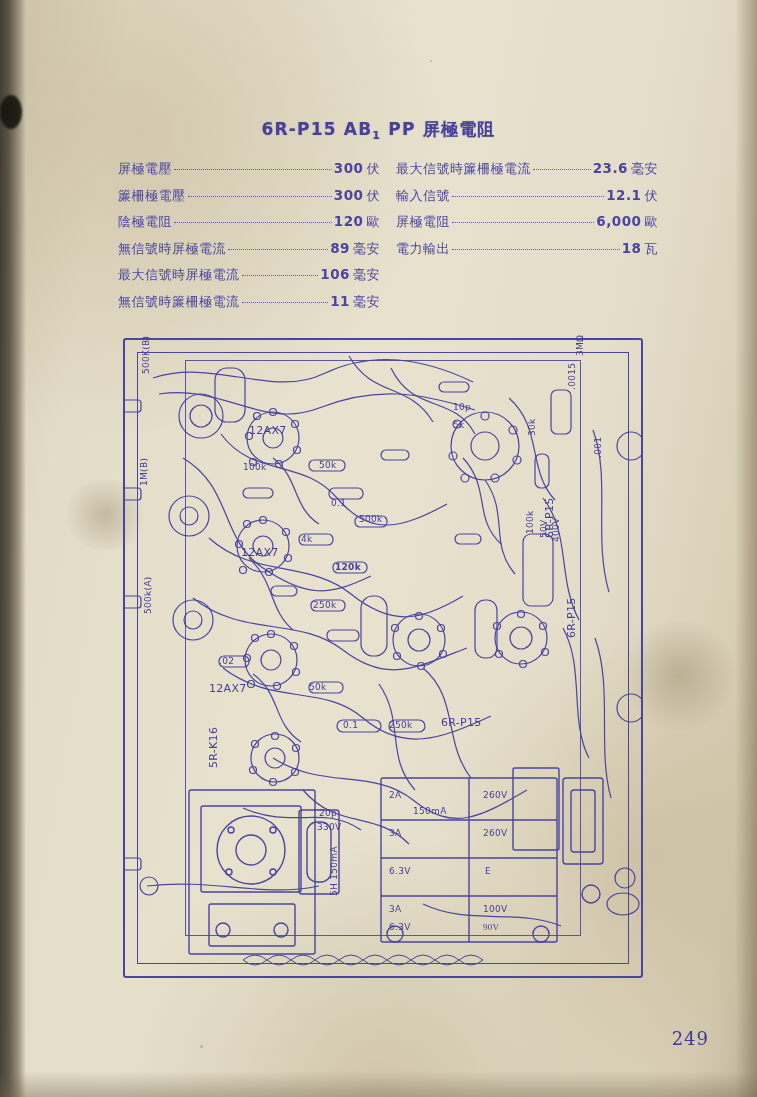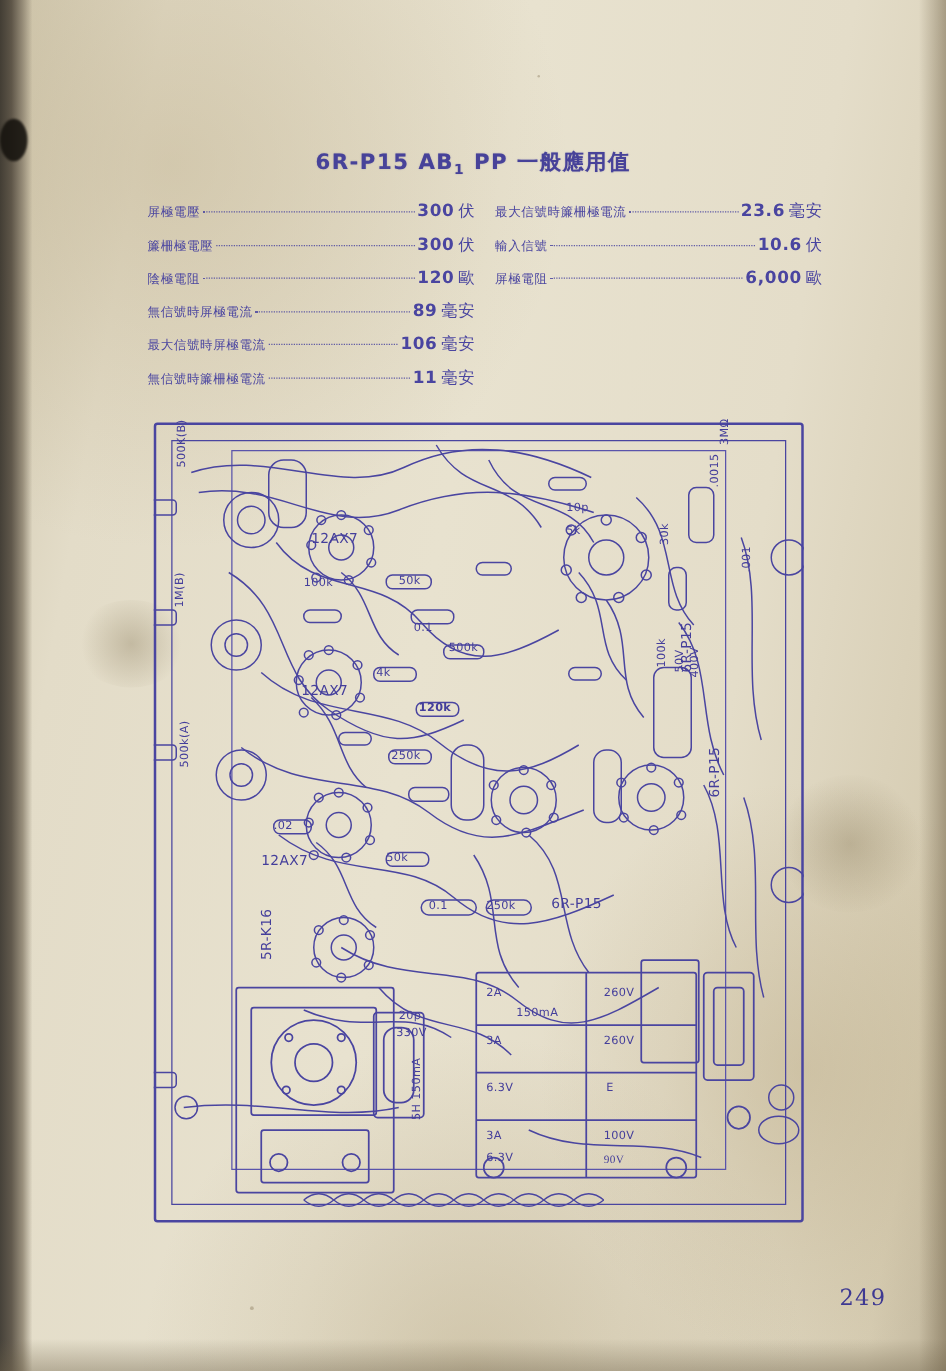--- a/index.html
+++ b/index.html
@@ -53,21 +53,21 @@
   .specs{
     position:absolute;left:118px;top:160px;width:540px;
     color:#4a45a0;font-size:13px;
   }
   .spec-cols{display:flex;gap:16px;}
   .spec-col{flex:1;}
   .spec-row{
     display:flex;align-items:baseline;white-space:nowrap;
     margin-bottom:8.5px;letter-spacing:.5px;
   }
-  .spec-label{font-size:10px;}
+  .spec-label{font-size:13px;}
   .spec-dots{
     flex:1 1 auto;min-width:10px;margin:0 2px;
     border-bottom:1.5px dotted #4a45a0;
     transform:translateY(-3px);
     opacity:.85;
   }
   .spec-val{font-size:13.5px;font-weight:600;}
   .spec-unit{font-size:13px;margin-left:3px;}
 
   
@@ -112,21 +112,21 @@
 <div class="binding-blob"></div>
 <div class="edge-right"></div>
 <div class="edge-bottom"></div>
 
 <div class="smudge" style="left:60px;top:480px;width:90px;height:70px;"></div>
 <div class="smudge" style="left:620px;top:620px;width:120px;height:110px;"></div>
 <div class="speck" style="left:200px;top:1045px;width:3px;height:3px;"></div>
 <div class="speck" style="left:430px;top:60px;width:2px;height:2px;"></div>
 
 <div class="title">
-  <span>6R-P15 AB</span><span class="sub">1</span><span> PP 一般應用值</span>
+  <span>6R-P15 AB</span><span class="sub">1</span><span> PP 屏極電阻</span>
 </div>
 
 <div class="specs">
   <div class="spec-cols">
     <div class="spec-col">
       <div class="spec-row">
         <span class="spec-label">屏極電壓</span>
         <span class="spec-dots"></span>
         <span class="spec-val">300</span>
         <span class="spec-unit">伏</span>
@@ -166,28 +166,34 @@
     <div class="spec-col">
       <div class="spec-row">
         <span class="spec-label">最大信號時簾柵極電流</span>
         <span class="spec-dots"></span>
         <span class="spec-val">23.6</span>
         <span class="spec-unit">毫安</span>
       </div>
       <div class="spec-row">
         <span class="spec-label">輸入信號</span>
         <span class="spec-dots"></span>
-        <span class="spec-val">10.6</span>
+        <span class="spec-val">12.1</span>
         <span class="spec-unit">伏</span>
       </div>
       <div class="spec-row">
         <span class="spec-label">屏極電阻</span>
         <span class="spec-dots"></span>
         <span class="spec-val">6,000</span>
         <span class="spec-unit">歐</span>
+      </div>
+      <div class="spec-row">
+        <span class="spec-label">電力輸出</span>
+        <span class="spec-dots"></span>
+        <span class="spec-val">18</span>
+        <span class="spec-unit">瓦</span>
       </div>
     </div>
   </div>
 </div>
 
 <div class="figure">
   <div class="chassis-outer"></div>
   <div class="chassis-inner"></div>
   <div class="board"></div>
 

